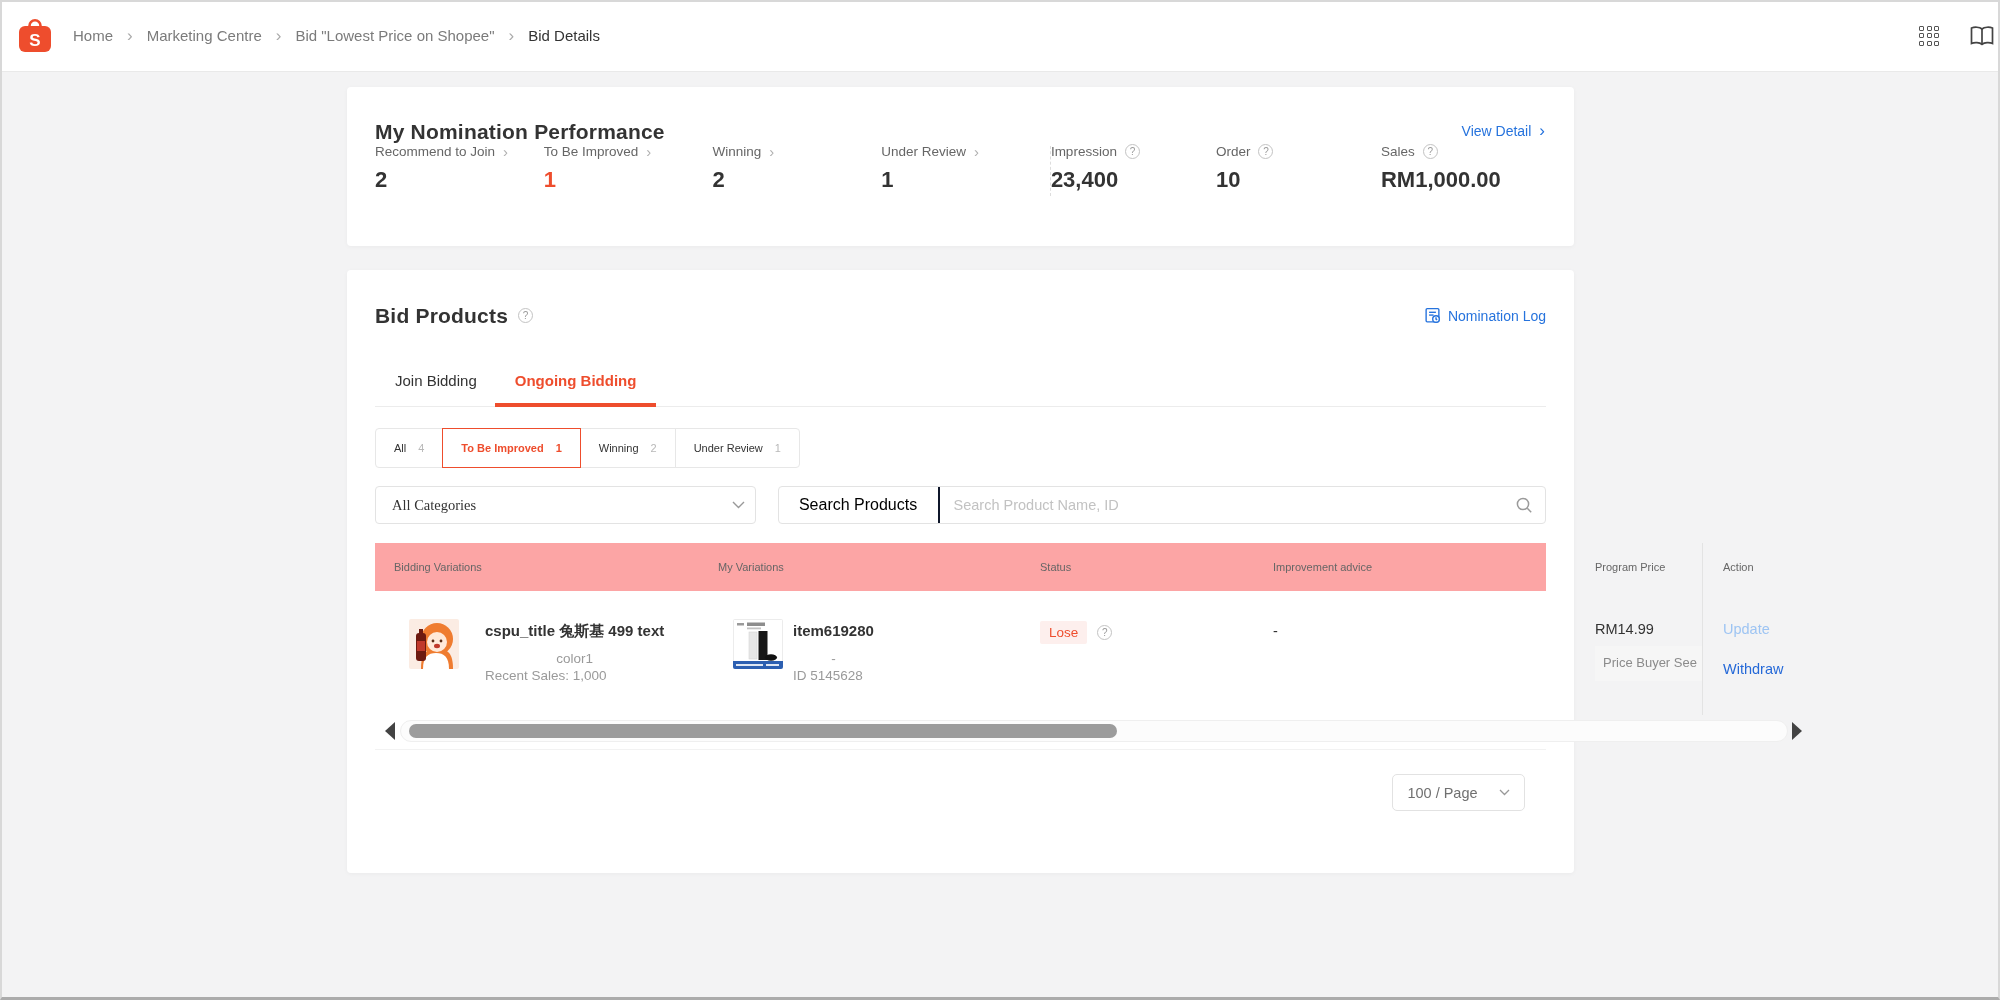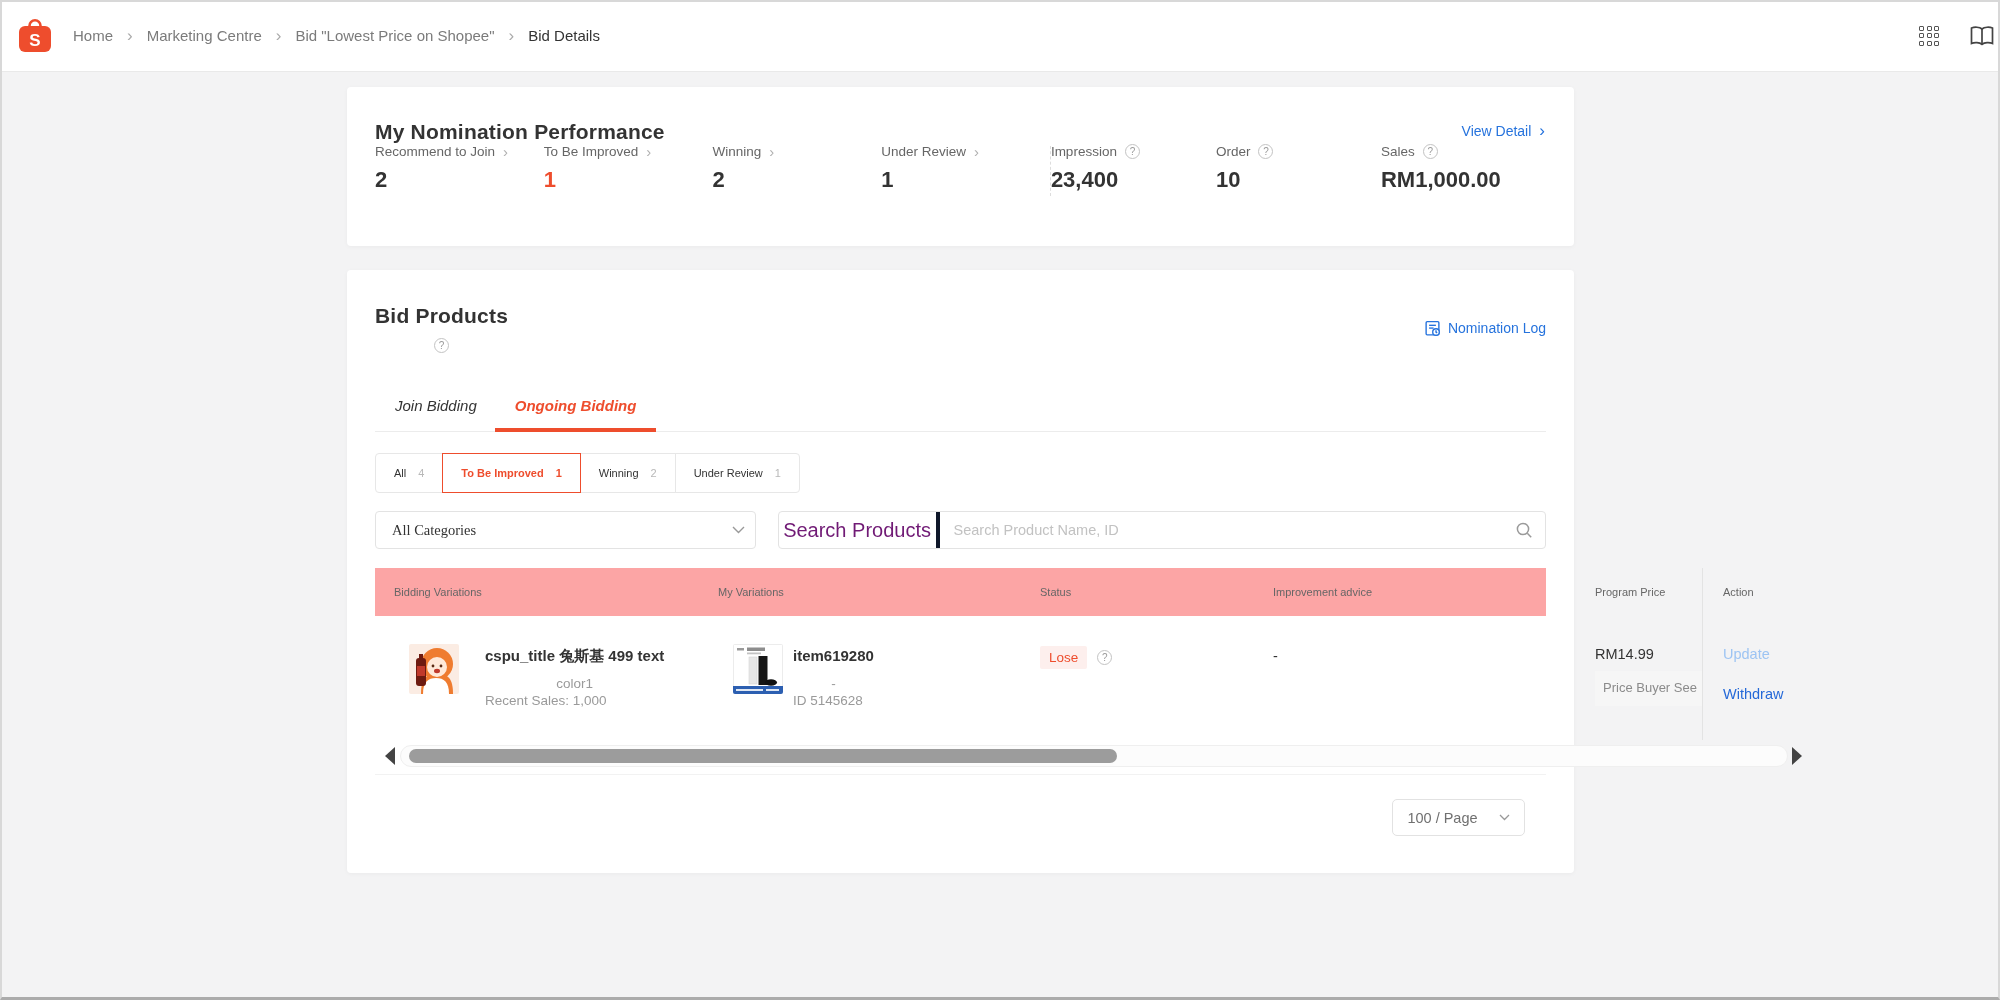--- a/index.html
+++ b/index.html
@@ -32,41 +32,41 @@
 .stat-value { margin-top:8px; font-size:22px; font-weight:600; color:#333; }
 .stat-value.red { color:#ee4d2d; }
 .stats-divider { width:1px; height:50px; border-left:1px dashed #ddd; margin-top:2px; }
 .metric { width:179px; }
 .metric:first-of-type { margin-left:69px; }
 .qmark { width:15px; height:15px; border:1px solid #c3c3c3; border-radius:50%; font-size:10px; color:#9a9a9a; display:inline-flex; align-items:center; justify-content:center; flex:none; }
 
 
 .bid { margin-top:24px; height:603px; padding:0 28px; position:relative; }
 .bid-head { padding-top:33px; display:flex; align-items:center; justify-content:space-between; }
-.bid-title-wrap { display:flex; align-items:center; gap:10px;flex-direction:column; }
+.bid-title-wrap { display:flex; align-items:center; gap:10px; }
 .nom-log { color:#2673dd; font-size:14px; display:flex; align-items:center; gap:7px; cursor:pointer; }
 
 .tabs { margin-top:45px; border-bottom:1px solid #ececec; display:flex; padding-left:20px; }
-.tab { font-size:15px; color:#333; padding-bottom:18px; margin-right:38px; position:relative; cursor:pointer; line-height:15px;font-style:italic; }
+.tab { font-size:15px; color:#333; padding-bottom:18px; margin-right:38px; position:relative; cursor:pointer; line-height:15px; }
 .tab.active { color:#ee4d2d; font-weight:700; }
 .tab.active::after { content:""; position:absolute; left:-20px; right:-20px; bottom:-1px; height:4px; background:#ee4d2d; }
 
 .chips { margin-top:21px; display:inline-flex; }
 .chip { border:1px solid #e7e7e7; background:#fff; height:40px; display:flex; align-items:center; gap:12px; padding:0 18px; font-size:11px; color:#333; margin-left:-1px; cursor:pointer; position:relative; }
 .chip:first-child { border-radius:4px 0 0 4px; margin-left:0; }
 .chip:last-child { border-radius:0 4px 4px 0; }
 .chip .count { color:#b8b8b8; }
 .chip.selected { border-color:#ee4d2d; color:#ee4d2d; font-weight:700; z-index:2; }
 .chip.selected .count { color:#ee4d2d; }
 
 .filter-row { margin-top:18px; display:flex; gap:22px; }
 .select { width:465px; height:38px; border:1px solid #e3e3e3; border-radius:4px; display:flex; align-items:center; padding:0 10px 0 16px; font-size:14.5px; color:#333; cursor:pointer; background:#fff;font-family:Liberation Serif, serif; }
 .select .sel-caret { margin-left:auto; display:flex; }
 .search-group { width:952px; height:38px; border:1px solid #e3e3e3; border-radius:4px; display:flex; align-items:center; background:#fff; }
-.search-label { width:161px; text-align:center; font-size:20px; color:#701a75; border-right:4px solid #0f172a; line-height:36px; flex:none; }
+.search-label { width:161px; text-align:center; font-size:16px; color:#000000; border-right:2px solid #0f172a; line-height:36px; flex:none; }
 .search-group input { border:none; outline:none; flex:1; font-size:14.5px; color:#333; padding:0 14px; font-family:"Liberation Sans",sans-serif; background:transparent; min-width:0; }
 .search-group input::placeholder { color:#c2c2c2; }
 .search-icon-btn { padding-right:12px; display:flex; align-items:center; cursor:pointer; }
 
 
 .table-wrap { margin-top:19px; position:relative; padding-bottom:7px; border-bottom:1px solid #f2f2f2; }
 .thead { height:48px; background:#fca5a5; display:flex; align-items:center; font-size:11px; color:#666; }
 .trow { height:105px; display:flex; background:#fff; }
 .c1 { width:343px; padding-left:19px; }
 .c2 { width:322px; }

